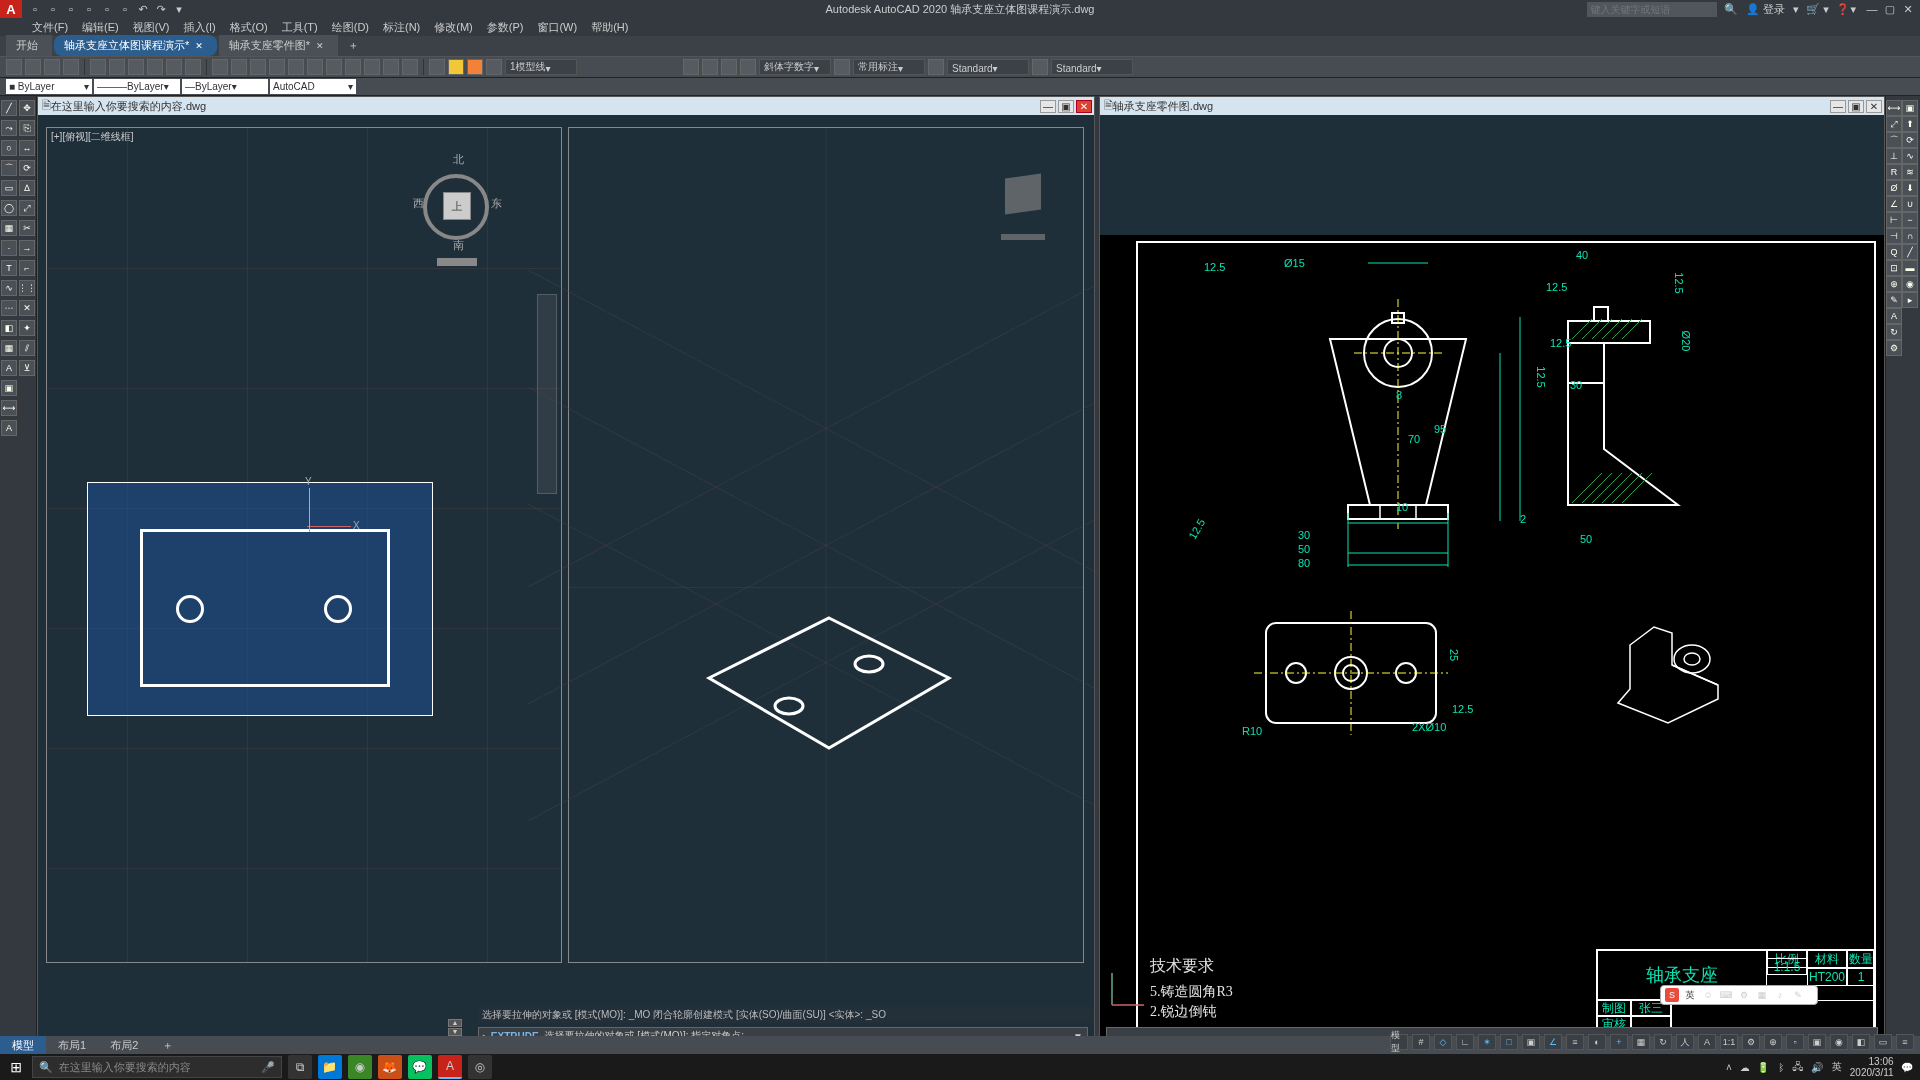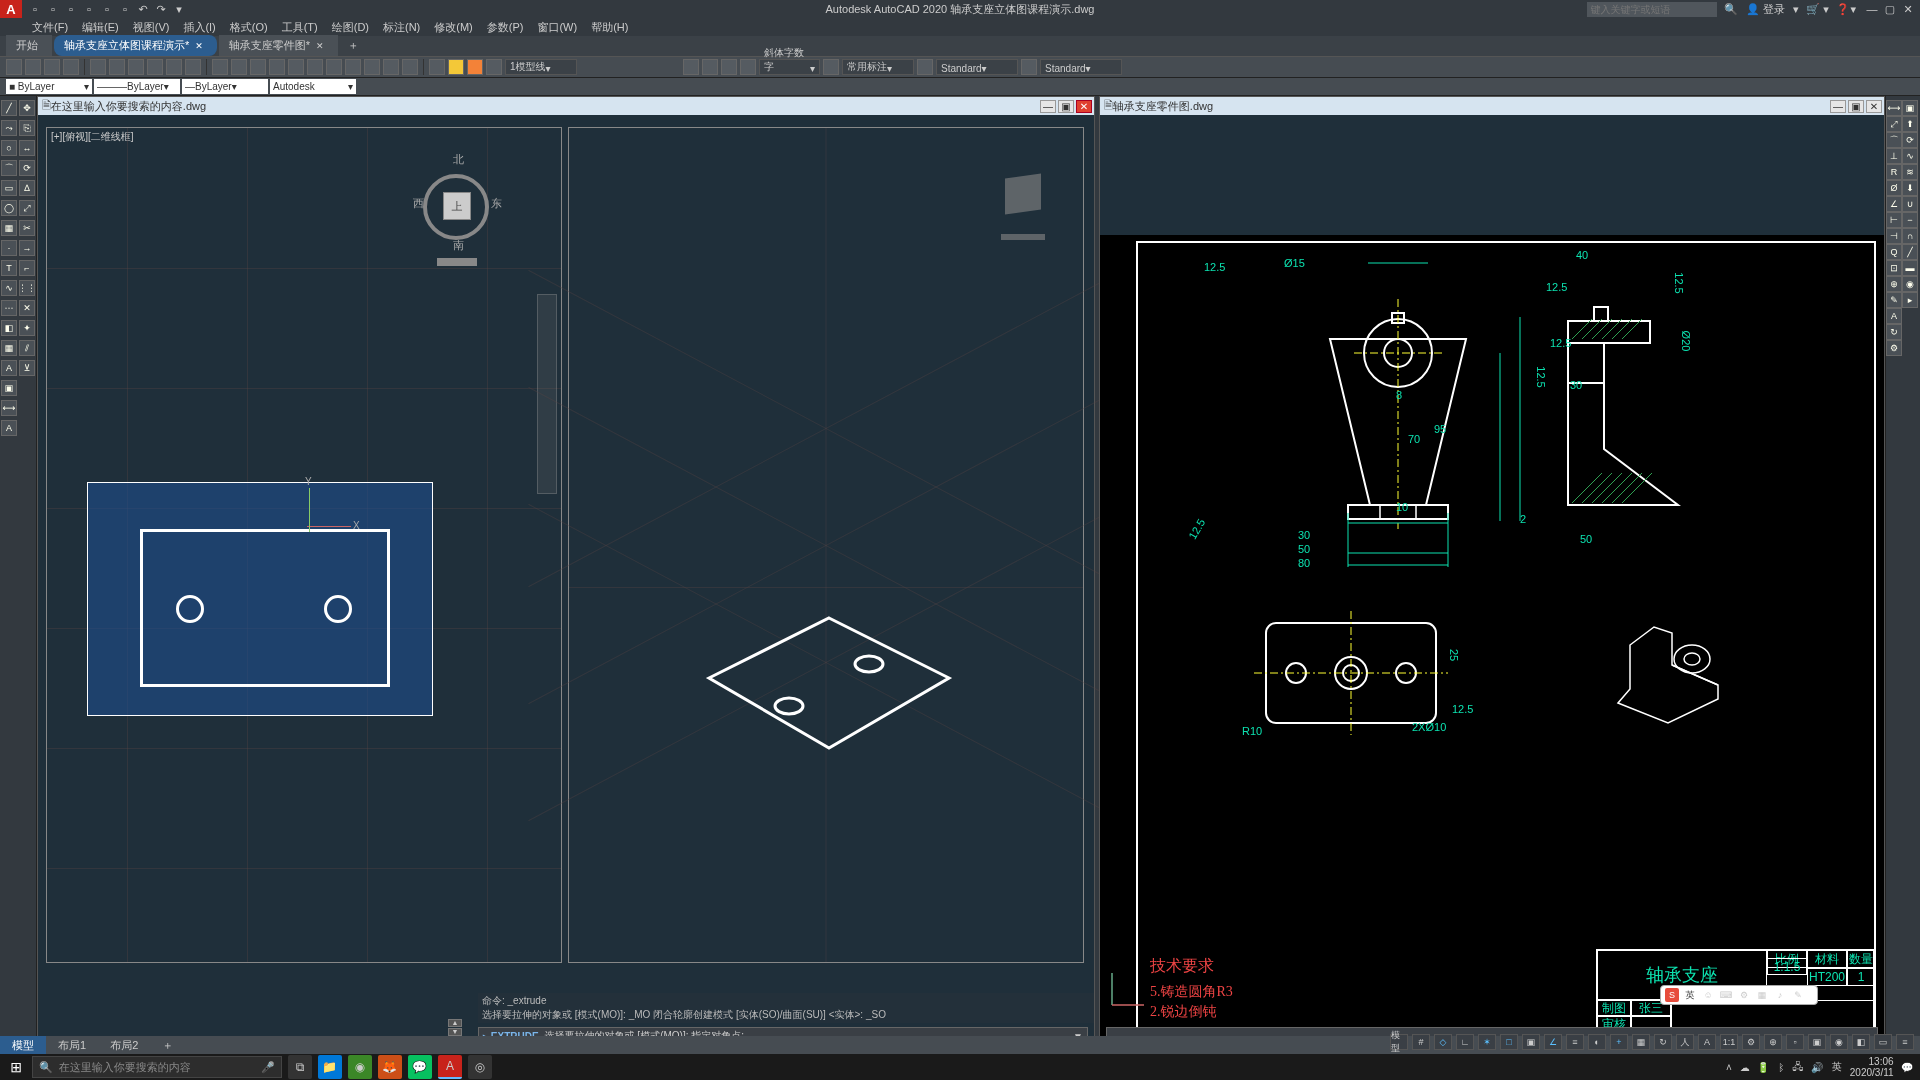--- a/index.html
+++ b/index.html
@@ -100,21 +100,21 @@
 .cmd-arrows { position:absolute; bottom:8px; left:410px; display:flex; flex-direction:column; gap:1px; }
 .cmd-arrows span { width:14px; height:8px; background:#555; border:1px solid #777; font-size:7px; text-align:center; line-height:6px; cursor:pointer; }
 
 
 .draw-right { position:absolute; top:18px; left:0; right:0; bottom:0; background:#000; }
 .draw-right svg { position:absolute; }
 .right-blank { position:absolute; top:0; left:0; right:0; height:120px; background:#1f2f3a; }
 .right-frame { position:absolute; left:36px; top:126px; right:8px; bottom:20px; border:2px solid #fff; }
 .titleblock { position:absolute; right:0; bottom:0; width:278px; height:82px; border:1px solid #fff; }
 .titleblock .tb-row { position:absolute; border:1px solid #fff; font-size:12px; color:#0ce2b0; display:flex; align-items:center; justify-content:center; }
-.tech-req { position:absolute; left:12px; bottom:8px; font-size:14px; color:#ef4444; }
+.tech-req { position:absolute; left:12px; bottom:8px; font-size:14px; color:#e5e5e5; }
 .tech-req .hdr { font-size:16px; margin-bottom:6px; font-family:KaiTi,serif; }
 .tech-req div { margin:2px 0; font-family:KaiTi,serif; }
 
 .dim-txt { position:absolute; font-size:11px; color:#0ce2b0; }
 .input-pill { position:absolute; right:56px; bottom:26px; width:158px; height:20px; background:#fff; border:1px solid #aaa; border-radius:4px; display:flex; align-items:center; padding:0 4px; gap:4px; }
 .input-pill span { width:14px; height:14px; font-size:9px; display:flex; align-items:center; justify-content:center; border-radius:2px; }
 
 .right-cmd { position:absolute; left:6px; right:6px; bottom:8px; height:18px; background:#3a3f45; border:1px solid #666; }
 .right-ucs { position:absolute; left:8px; bottom:44px; }
 
@@ -223,38 +223,38 @@
   <div class="rb-btn"></div>
   <div class="rb-btn" style="background:#f3c838"></div>
   <div class="rb-btn" style="background:#f38238"></div>
   <div class="rb-btn"></div>
   <div class="rb-drop" style="width:72px"><span>1模型线</span> ▾</div>
   <div style="flex:0 0 100px"></div>
   <div class="rb-btn"></div>
   <div class="rb-btn"></div>
   <div class="rb-btn"></div>
   <div class="rb-btn"></div>
-  <div class="rb-drop" style="width:61px"><span>斜体字数字</span> ▾</div>
+  <div class="rb-drop" style="width:72px"><span>斜体字数字</span> ▾</div>
   <div class="rb-btn"></div>
   <div class="rb-drop" style="width:72px"><span>常用标注</span> ▾</div>
   <div class="rb-btn"></div>
   <div class="rb-drop" style="width:82px"><span>Standard</span> ▾</div>
   <div class="rb-btn"></div>
   <div class="rb-drop" style="width:82px"><span>Standard</span> ▾</div>
 </div>
 
 <div class="proprow">
   <div class="prop-combo">
       <span>■ <span>ByLayer</span></span>
       <span>▾</span>
     </div>
   <div class="prop-combo-line">——— <span>ByLayer</span> ▾</div>
   <div class="prop-combo-line">— <span>ByLayer</span> ▾</div>
   <div class="prop-combo">
-      <span>Autodesk</span>
+      <span>AutoCAD</span>
       <span>▾</span>
     </div>
 </div>
 
 <div class="main">
 
   <div class="leftpalette">
     <div class="leftpalette-row">
       <div class="tcol">
         <div class="tool-ic">╱</div>
@@ -364,21 +364,20 @@
           </div>
 
           <svg width="260" height="180" style="position:absolute;left:130px;top:480px">
             <polygon points="130,10 250,70 130,140 10,70" fill="none" stroke="#fff" stroke-width="3"></polygon>
             <ellipse cx="170" cy="56" rx="14" ry="8" fill="none" stroke="#fff" stroke-width="3"></ellipse>
             <ellipse cx="90" cy="98" rx="14" ry="8" fill="none" stroke="#fff" stroke-width="3"></ellipse>
           </svg>
         </div>
 
         <div class="cmd-history">
-          <div>命令: _extrude</div>
           <div>选择要拉伸的对象或 [模式(MO)]: _MO 闭合轮廓创建模式 [实体(SO)/曲面(SU)] &lt;实体&gt;: _SO</div>
         </div>
         <div class="cmd-arrows">
           <span>▲</span>
           <span>▼</span>
           <span>✕</span>
         </div>
         <div class="cmd-line">
           <span class="cmdname">▸ EXTRUDE</span>
           <span>选择要拉伸的对象或 [模式(MO)]: 指定对角点:</span>

